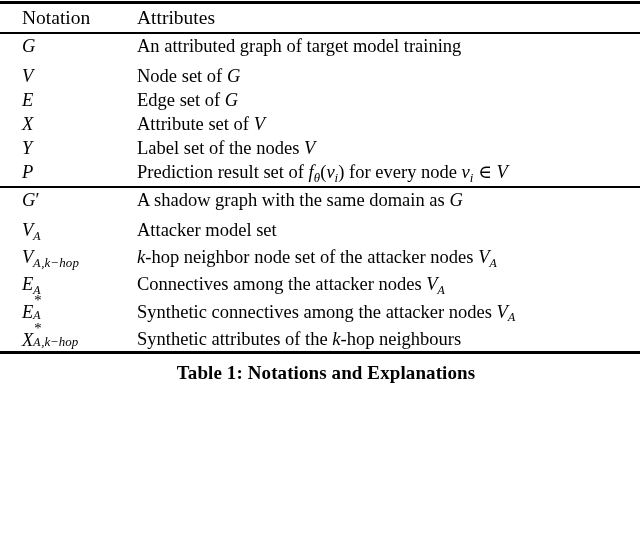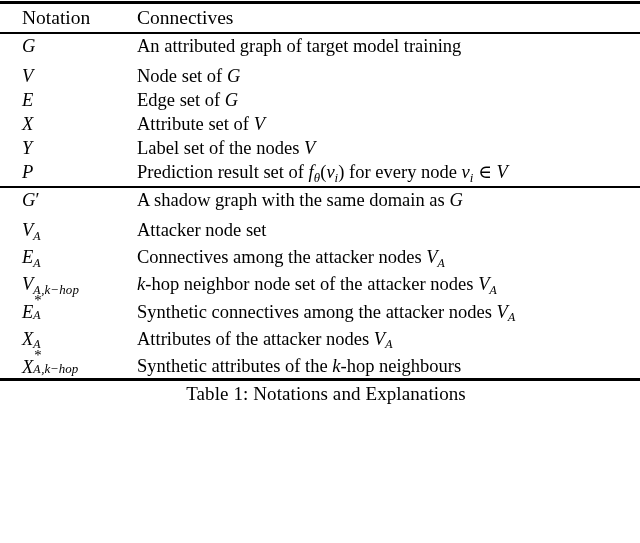--- a/index.html
+++ b/index.html
@@ -131,43 +131,44 @@
     font-size: 0.70em;
     font-style: italic;
     white-space: nowrap;
   }
 
   .theta { font-style: italic; }
 
   
   .caption {
     text-align: center;
-    font-weight: normal;
+    font-weight: bold;
     font-size: 19px;
     line-height: 26px;
+    padding-top: 6px;
     letter-spacing: 0.1px;
     margin-left: 12px;
   }
 </style>
 </head>
 <body>
 
 <div class="table-figure">
 
   <div class="rule-top"></div>
 
   <table class="notation">
     <colgroup>
         <col class="c-notation">
         <col class="c-expl">
       </colgroup>
     <thead>
       <tr class="head-row">
         <th class="h-notation">Notation</th>
-        <th class="h-expl">Connectives</th>
+        <th class="h-expl">Attributes</th>
       </tr>
     </thead>
   </table>
 
   <div class="rule-head"></div>
 
   <table class="notation">
     <colgroup>
         <col class="c-notation">
         <col class="c-expl">
@@ -217,43 +218,39 @@
       </colgroup>
     <tbody>
 
       <tr class="body-row block-lead">
         <td class="cell-notation"><span class="mi">G</span><span class="mup">′</span></td>
         <td class="cell-expl">A shadow graph with the same domain as <span class="mi">G</span></td>
       </tr>
 
       <tr class="body-row">
         <td class="cell-notation"><span class="mi">V</span><sub class="sb"><span class="scr">A</span></sub></td>
-        <td class="cell-expl">Attacker node set</td>
+        <td class="cell-expl">Attacker model set</td>
+      </tr>
+
+      <tr class="body-row">
+        <td class="cell-notation"><span class="mi">V</span><sub class="sb"><span class="scr">A</span>,k−hop</sub></td>
+        <td class="cell-expl"><span class="mi">k</span>-hop neighbor node set of the attacker nodes <span class="mi">V</span><sub class="sb"><span class="scr">A</span></sub></td>
       </tr>
 
       <tr class="body-row">
         <td class="cell-notation"><span class="mi">E</span><sub class="sb"><span class="scr">A</span></sub></td>
         <td class="cell-expl">Connectives among the attacker nodes <span class="mi">V</span><sub class="sb"><span class="scr">A</span></sub></td>
       </tr>
 
       <tr class="body-row">
-        <td class="cell-notation"><span class="mi">V</span><sub class="sb"><span class="scr">A</span>,k−hop</sub></td>
-        <td class="cell-expl"><span class="mi">k</span>-hop neighbor node set of the attacker nodes <span class="mi">V</span><sub class="sb"><span class="scr">A</span></sub></td>
-      </tr>
-
-      <tr class="body-row">
         <td class="cell-notation"><span class="mi">E</span><span class="stack"><span class="up">*</span><span class="dn"><span class="scr">A</span></span></span>&nbsp;&nbsp;</td>
         <td class="cell-expl">Synthetic connectives among the attacker nodes <span class="mi">V</span><sub class="sb"><span class="scr">A</span></sub></td>
       </tr>
 
 
-      <tr class="body-row">
-        <td class="cell-notation"><span class="mi">X</span><sub class="sb"><span class="scr">A</span></sub></td>
-        <td class="cell-expl">Attributes of the attacker nodes <span class="mi">V</span><sub class="sb"><span class="scr">A</span></sub></td>
-      </tr>
 
       <tr class="body-row">
         <td class="cell-notation"><span class="mi">X</span><span class="stack"><span class="up">*</span><span class="dn"><span class="scr">A</span>,k−hop</span></span>&nbsp;&nbsp;</td>
         <td class="cell-expl">Synthetic attributes of the <span class="mi">k</span>-hop neighbours</td>
       </tr>
 
 
     </tbody>
   </table>
 

